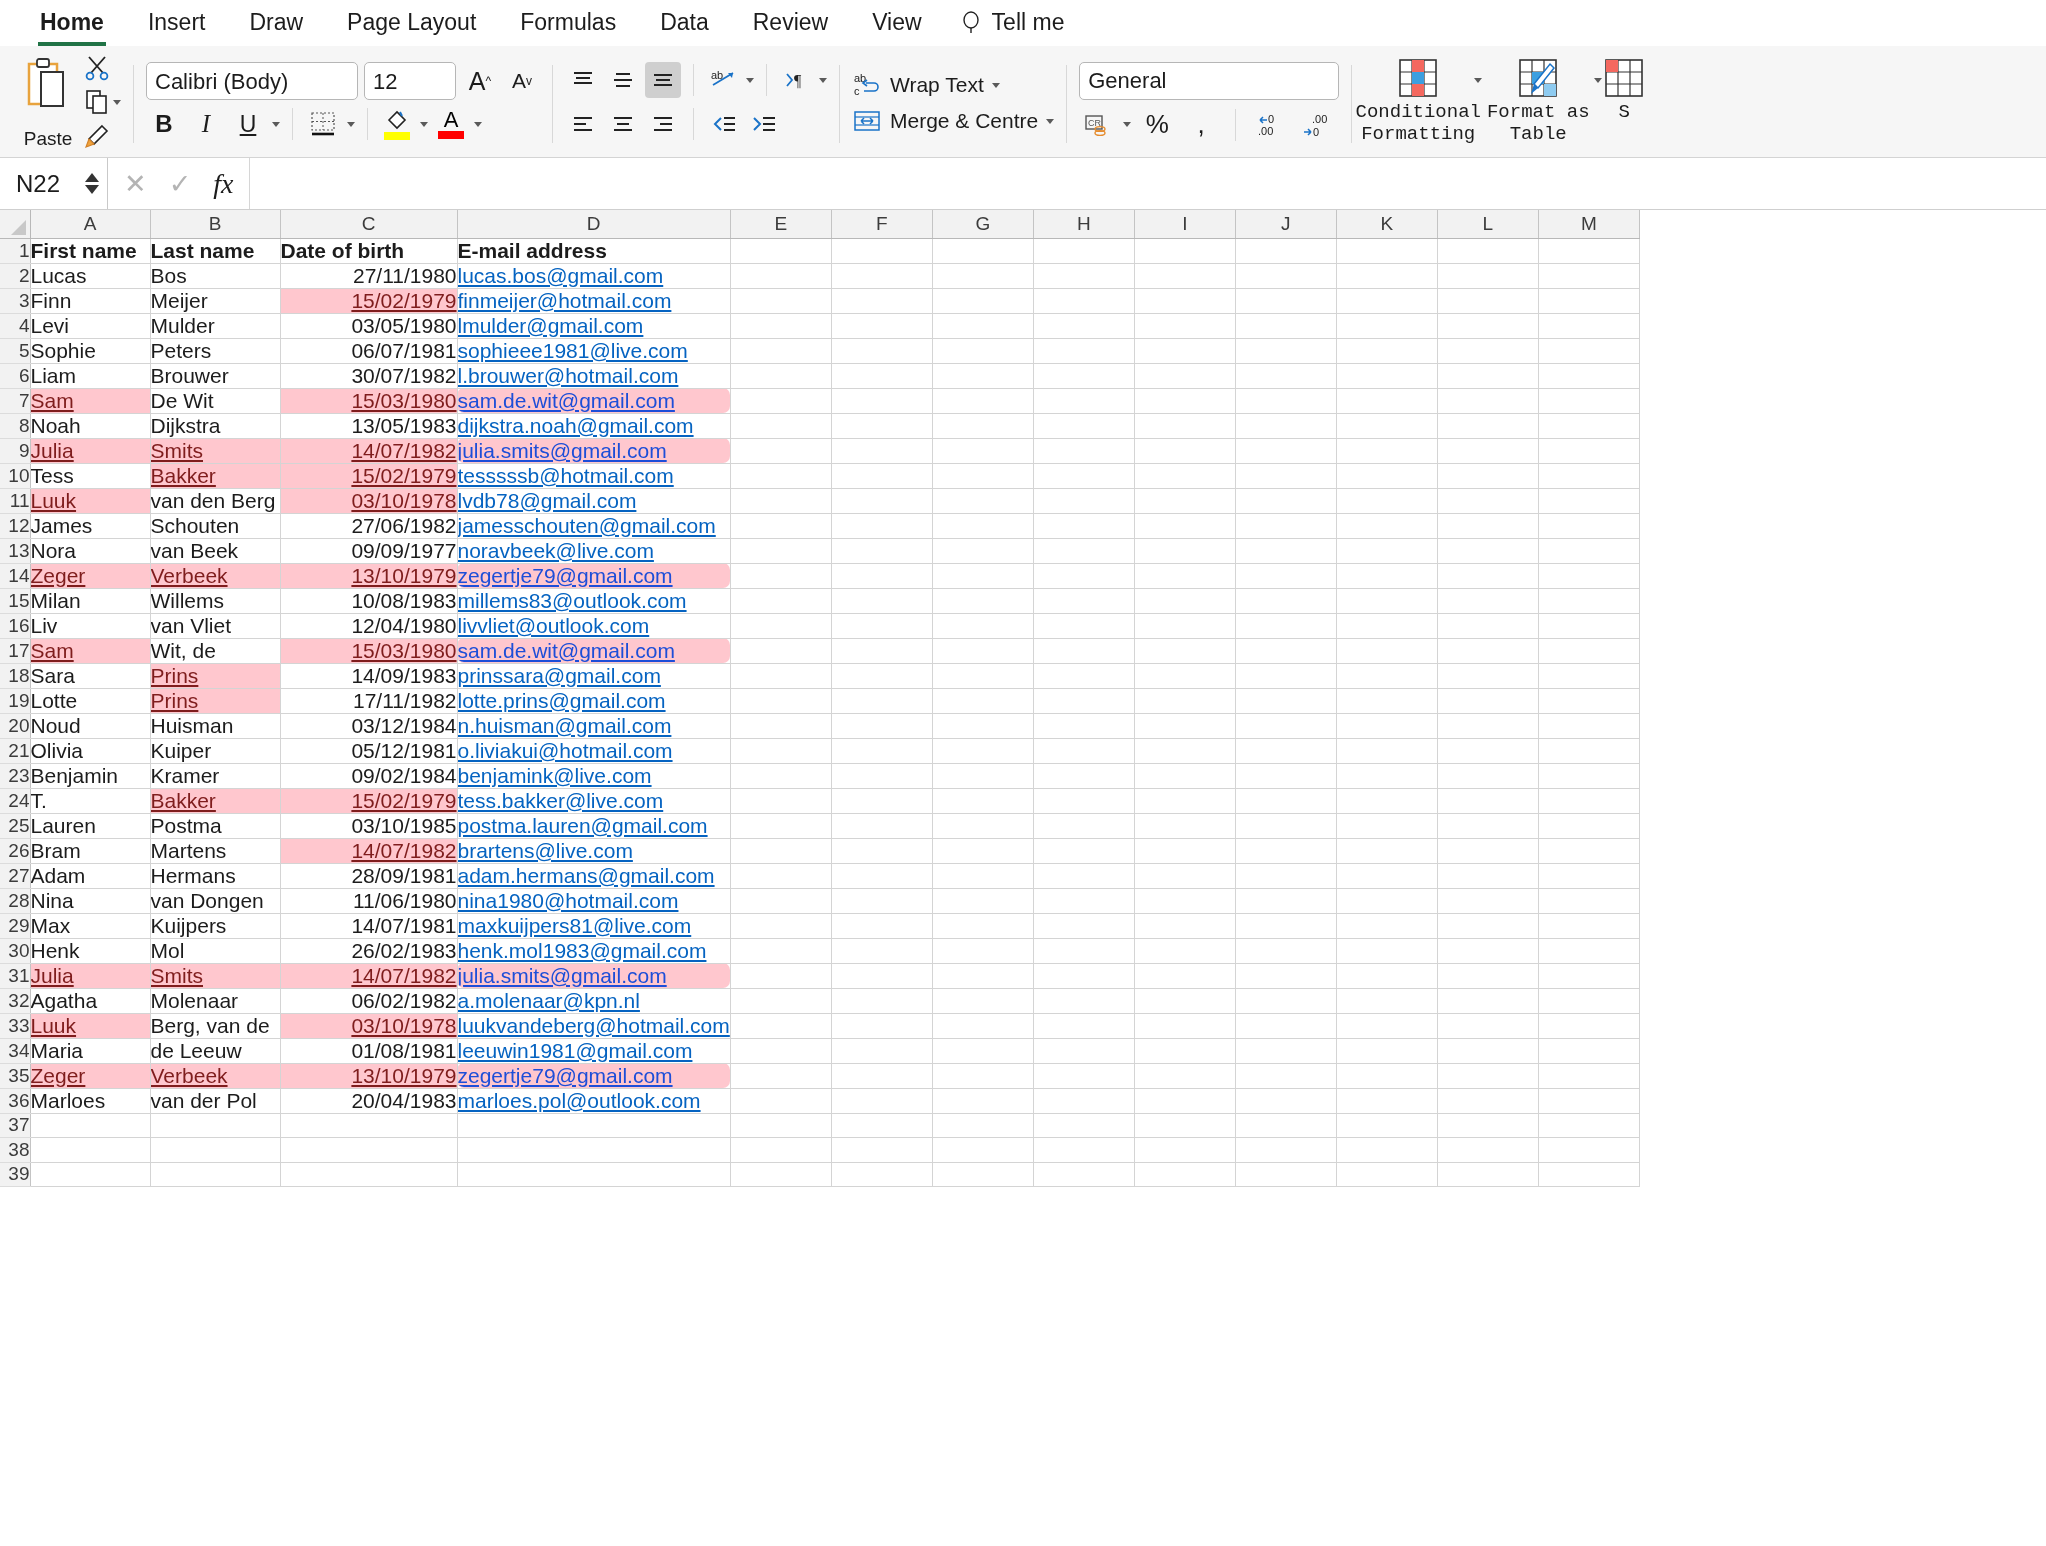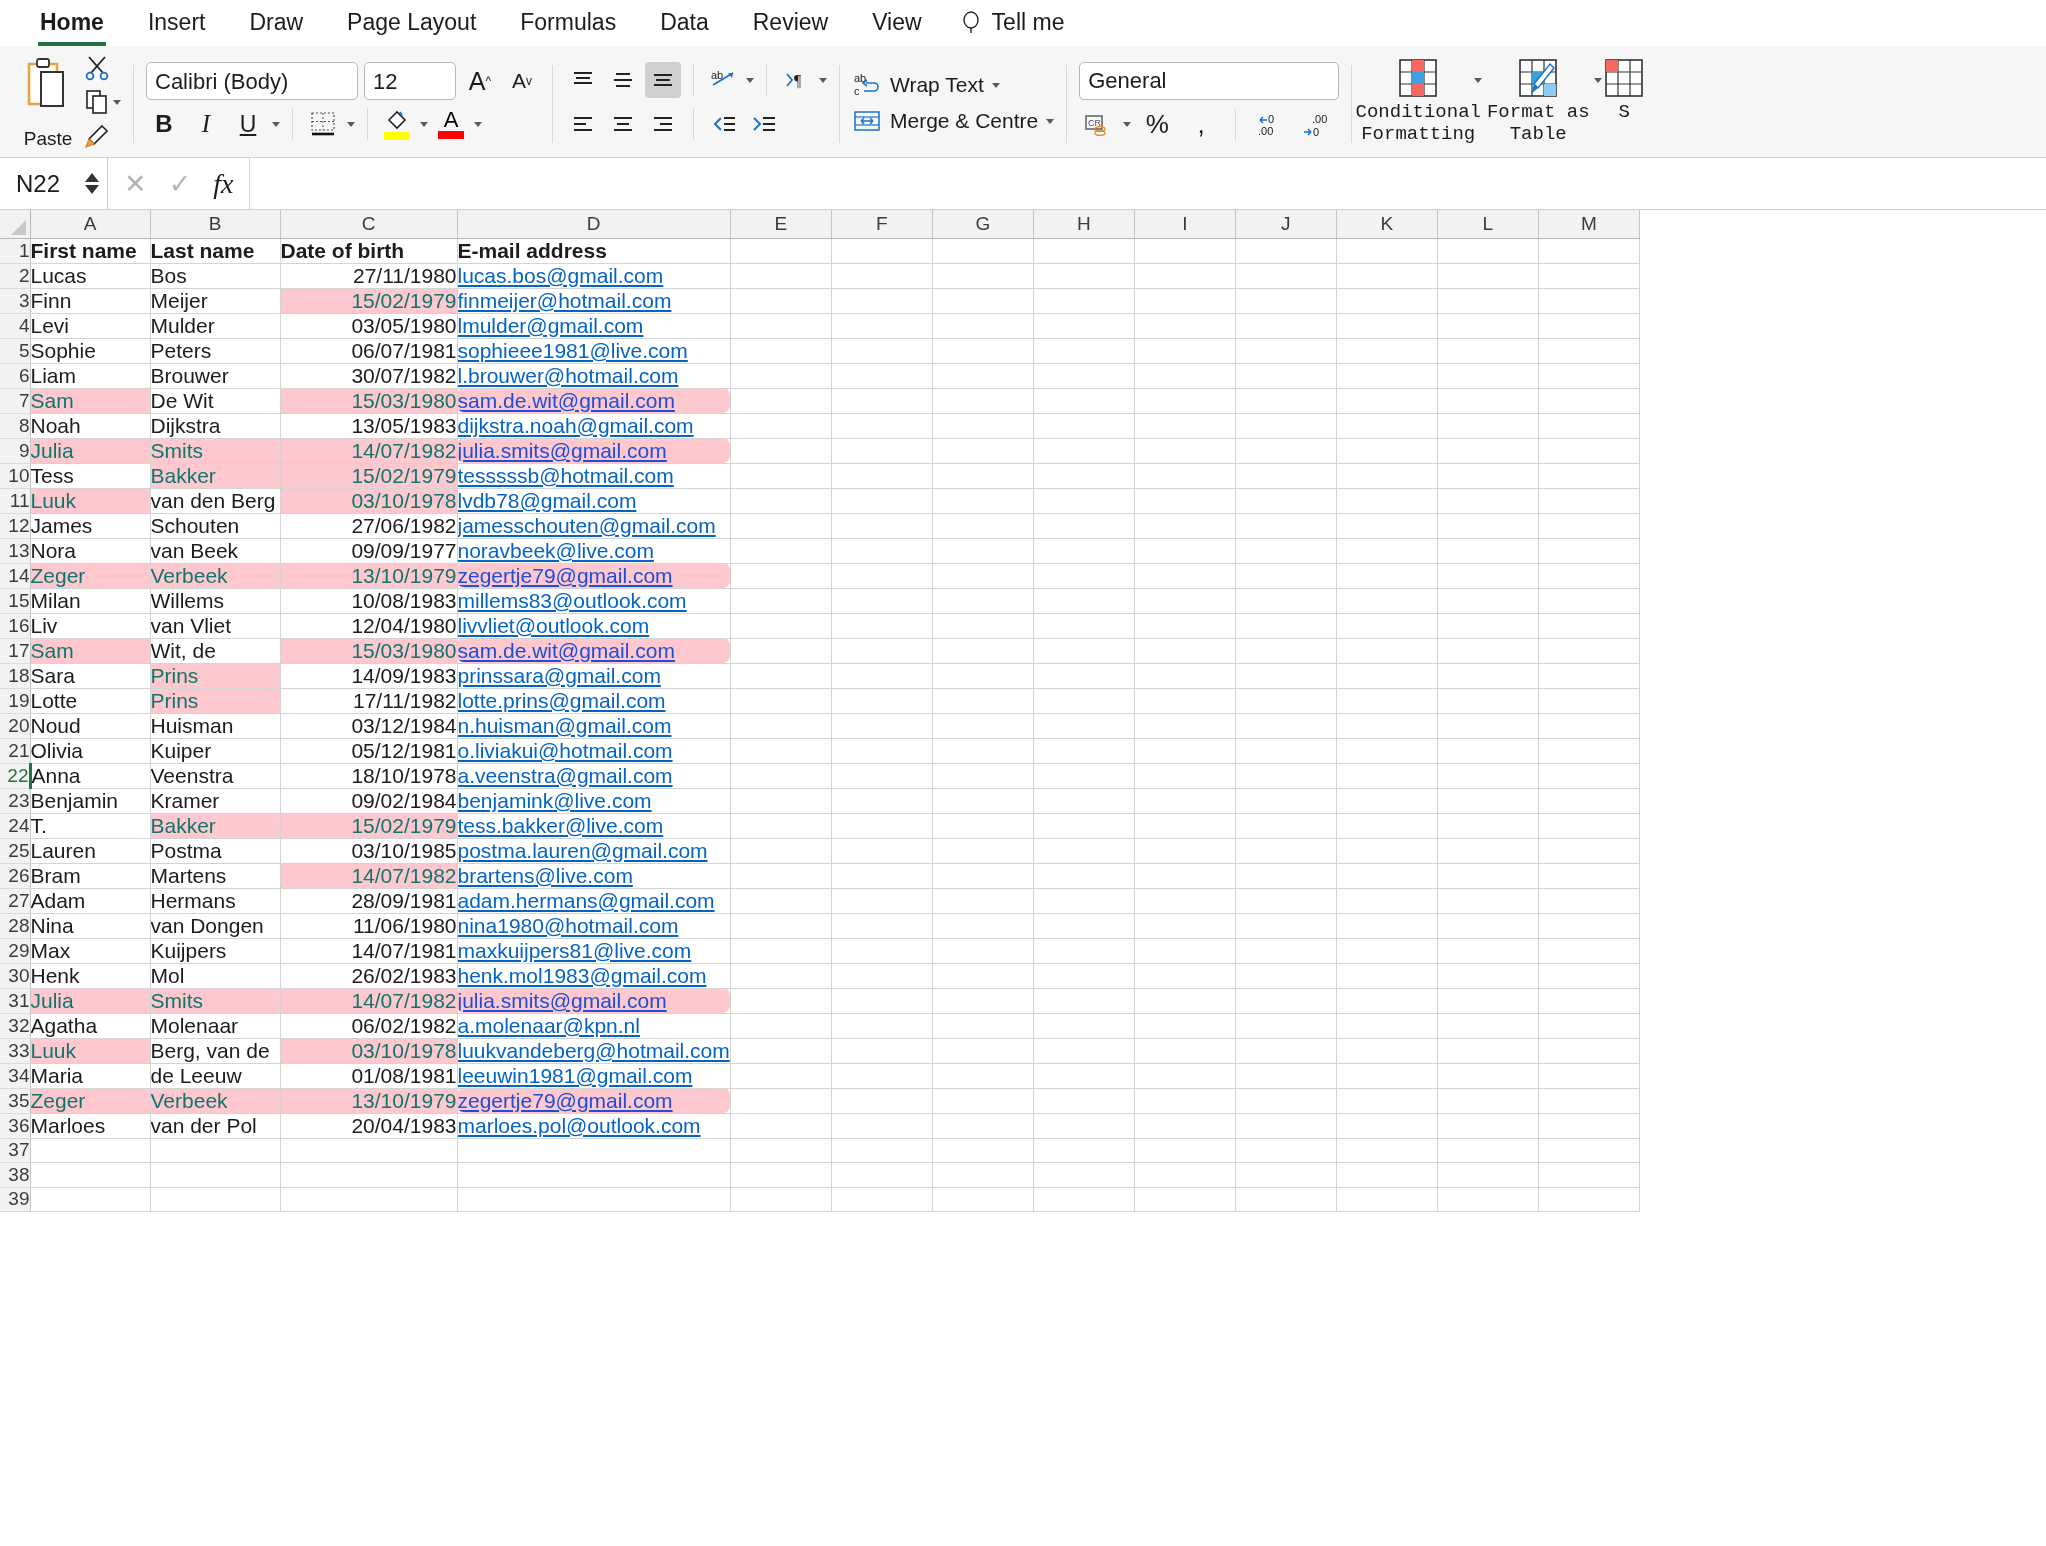--- a/index.html
+++ b/index.html
@@ -202,21 +202,21 @@
     font-size: 21px;
     color: #1c1c1c;
     padding: 0 5px;
     vertical-align: middle;
     white-space: nowrap;
     overflow: hidden;
   }
   td.cell.hdr { font-weight: bold; }
   td.cell.right { text-align: right; }
   td.cell.mail { color: #0563c1; text-decoration: underline; }
-  td.cell.hl { background: #ffc7ce; color: #0f766e; }
+  td.cell.hl { background: #ffc7ce; color: #7f1d1d; text-decoration: underline; }
   td.cell.mail.hl { color: #1d4ed8; text-decoration: underline; border-radius: 7px; }
   td.cell.blank { border-right: 1px solid #d4d4d4; }
 </style>
 </head>
 <body>
 
 <div class="ribbon-tabs">
   <div class="tab active">Home</div>
   <div class="tab">Insert</div>
   <div class="tab">Draw</div>
@@ -903,36 +903,20 @@
           <td class="cell blank"></td>
           <td class="cell blank"></td>
           <td class="cell blank"></td>
           <td class="cell blank"></td>
           <td class="cell blank"></td>
           <td class="cell blank"></td>
           <td class="cell blank"></td>
           <td class="cell blank"></td>
         </tr>
         <tr>
-          <td class="rowhead sel">22</td>
-          <td class="cell">Anna</td>
-          <td class="cell">Veenstra</td>
-          <td class="cell right">18/10/1978</td>
-          <td class="cell mail">a.veenstra@gmail.com</td>
-          <td class="cell blank"></td>
-          <td class="cell blank"></td>
-          <td class="cell blank"></td>
-          <td class="cell blank"></td>
-          <td class="cell blank"></td>
-          <td class="cell blank"></td>
-          <td class="cell blank"></td>
-          <td class="cell blank"></td>
-          <td class="cell blank"></td>
-        </tr>
-        <tr>
           <td class="rowhead">23</td>
           <td class="cell">Benjamin</td>
           <td class="cell">Kramer</td>
           <td class="cell right">09/02/1984</td>
           <td class="cell mail">benjamink@live.com</td>
           <td class="cell blank"></td>
           <td class="cell blank"></td>
           <td class="cell blank"></td>
           <td class="cell blank"></td>
           <td class="cell blank"></td>

